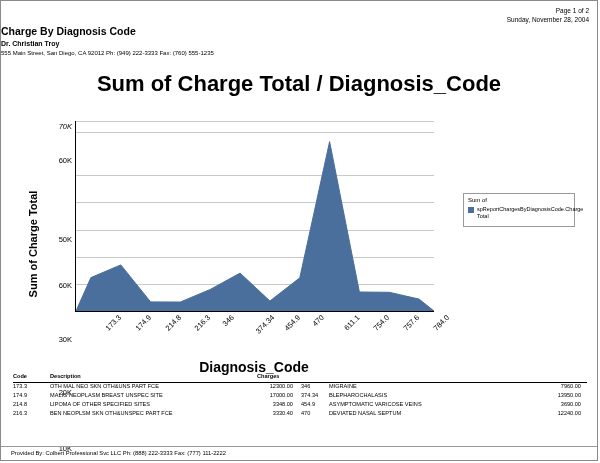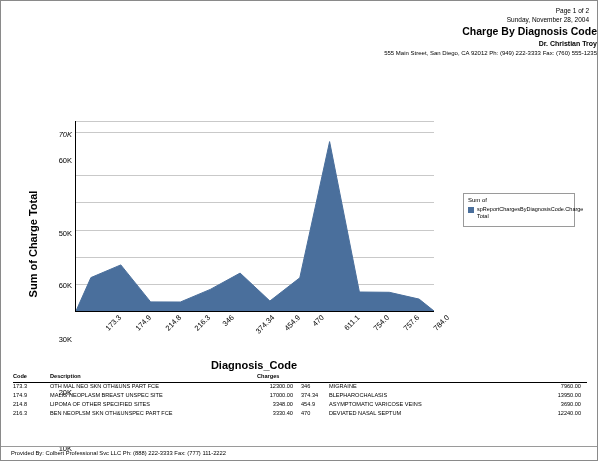--- a/index.html
+++ b/index.html
@@ -28,21 +28,21 @@
     text-align: right;
     font-size: 6.5px;
     color: #000;
     line-height: 1.45;
   }
   .hdr {
     position: absolute;
     top: 24px;
     left: 0;
     width: 100%;
-    text-align: right;
+    text-align: left;
   }
   .hdr-title {
     font-size: 10.5px;
     font-weight: bold;
     color: #000;
   }
   .hdr-sub {
     font-size: 7px;
     font-weight: bold;
     color: #000;
@@ -143,21 +143,21 @@
     transform: rotate(-45deg);
     transform-origin: right top;
     text-align: right;
   }
   .xlabel {
     position: absolute;
     left: 52px;
     top: 246px;
     width: 358px;
     text-align: center;
-    font-size: 11px;
+    font-size: 14px;
     font-weight: bold;
     color: #000;
   }
 
   
   .legend {
     position: absolute;
     left: 440px;
     top: 80px;
     width: 112px;
@@ -241,20 +241,21 @@
     <div>Page 1 of 2</div>
     <div>Sunday, November 28, 2004</div>
   </div>
 
   <div class="hdr">
     <div class="hdr-title">Charge By Diagnosis Code</div>
     <div class="hdr-sub">Dr. Christian Troy</div>
     <div class="hdr-addr">555 Main Street, San Diego, CA 92012 Ph: (949) 222-3333 Fax: (760) 555-1235</div>
   </div>
 
+  <div class="chart-title">Sum of Charge Total / Diagnosis_Code</div>
 
   <div class="chart-wrap">
     <div class="ylabel">
       <span>Sum of Charge Total</span>
     </div>
 
     <div class="plot">
       <div id="gridlines">
           <div class="gridline" style="top: 190px; border-top: 1px solid rgb(0, 0, 0);"></div>
           <div class="gridline" style="top: 162.857px; text-decoration: underline;">
@@ -263,27 +264,27 @@
           <div class="gridline" style="top: 135.714px;">
             <div class="ytick" style="top: 134px;">20K</div>
           </div>
           <div class="gridline" style="top: 108.571px;">
             <div class="ytick" style="top: 108.571px; margin-left: 6px;">30K</div>
           </div>
           <div class="gridline" style="top: 81.4286px;">
             <div class="ytick" style="top: 81.4286px;">60K</div>
           </div>
           <div class="gridline" style="top: 54.2857px;">
-            <div class="ytick" style="top: 57px;">50K</div>
+            <div class="ytick" style="top: 63px;">50K</div>
           </div>
           <div class="gridline" style="top: 11px;">
             <div class="ytick" style="top: 27.1429px;">60K</div>
           </div>
           <div class="gridline" style="top: 0px;">
-            <div class="ytick" style="top: 12px; font-style: italic;">70K</div>
+            <div class="ytick" style="top: 4px; font-style: italic;">70K</div>
           </div>
         </div>
       <div class="bars">
         <svg id="series-svg" viewBox="0 0 358 190" preserveAspectRatio="none">
             <polygon points="0.0,190.0 14.9,156.6 44.8,143.9 74.6,180.9 104.4,181.0 134.3,168.4 164.1,152.1 193.9,180.0 223.8,156.8 253.6,20.6 283.4,171.0 313.3,171.3 343.1,178.1 358.0,190.0" fill="#4a6f9c" stroke="#4a6f9c" stroke-width="1"></polygon>
           </svg>
       </div>
     </div>
 
     <div class="xticks" id="xticks">

